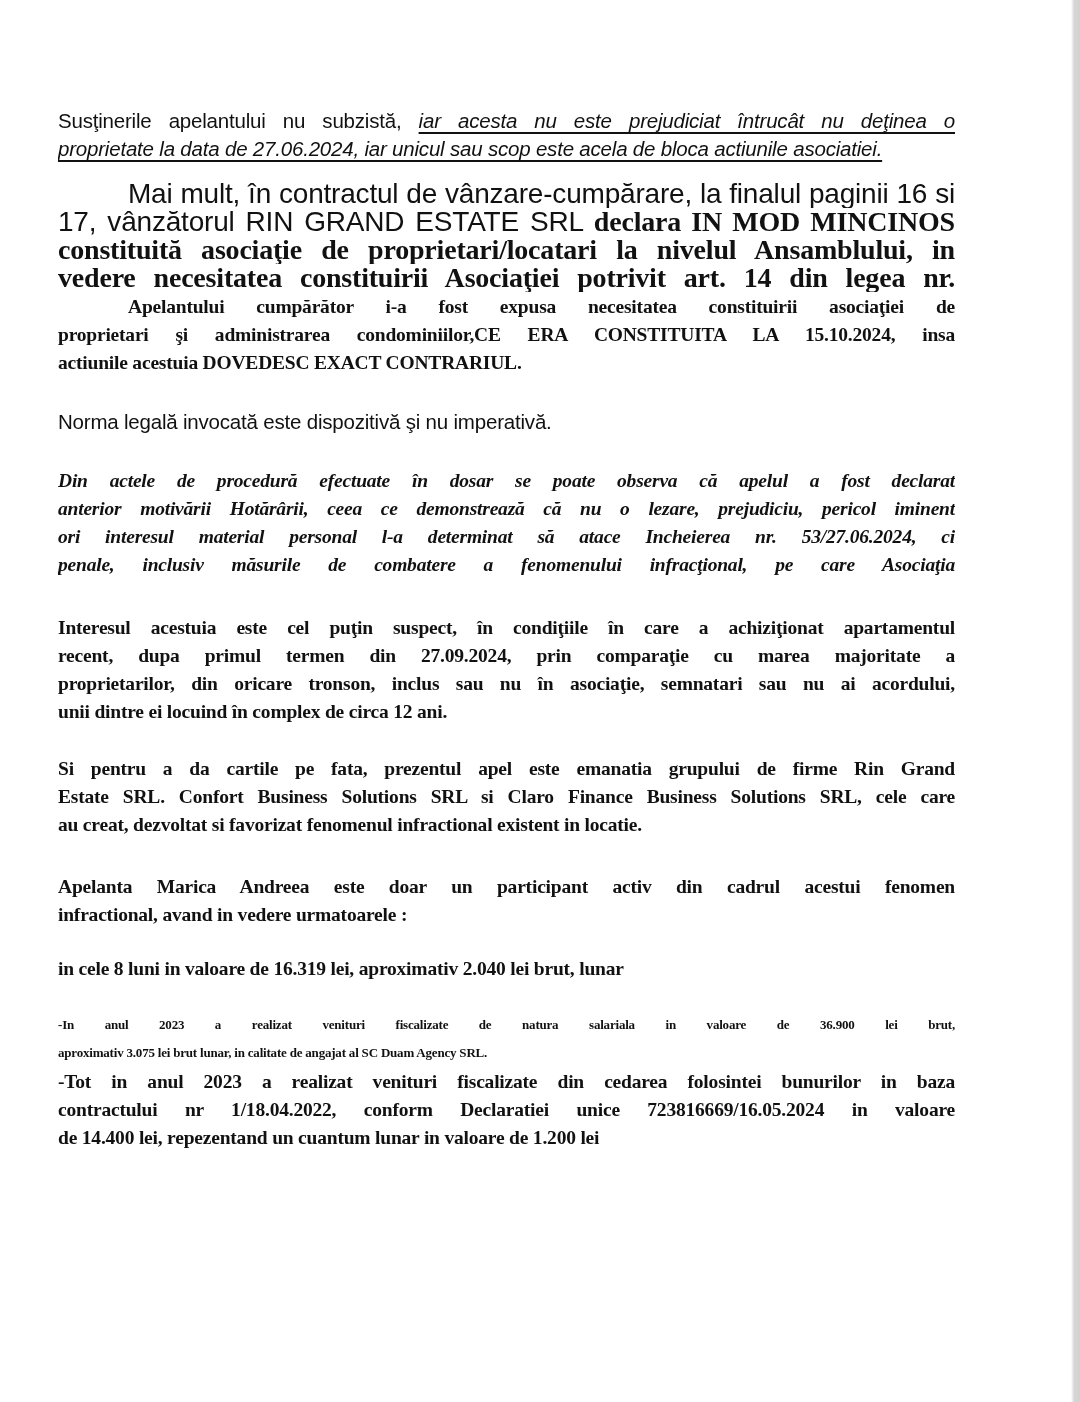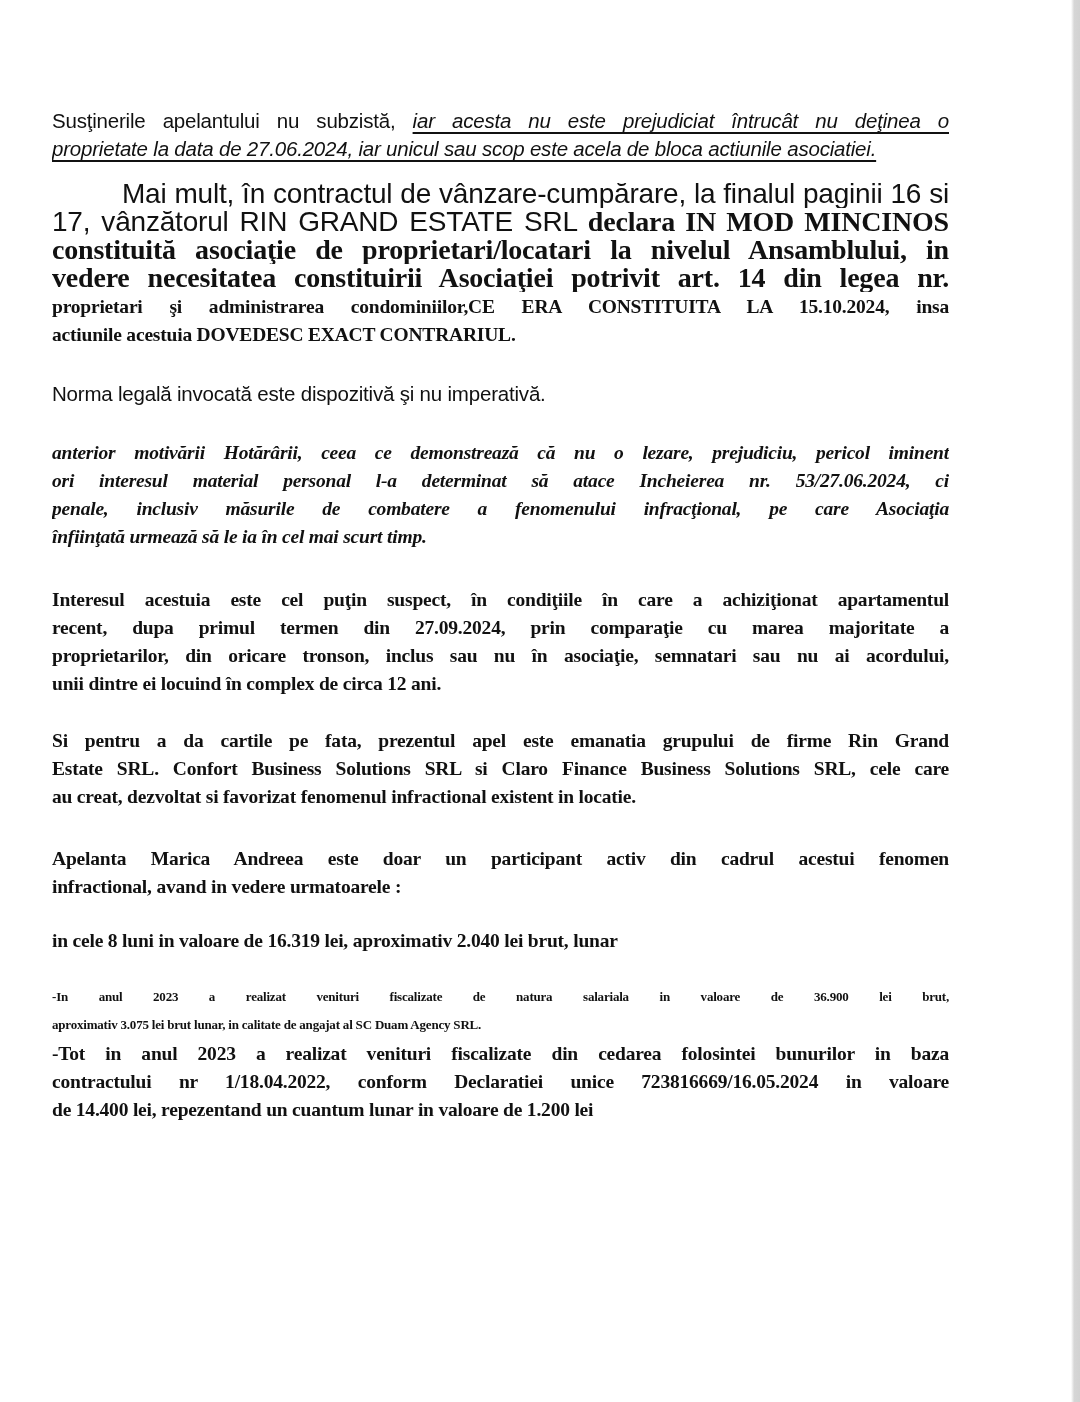--- a/index.html
+++ b/index.html
@@ -12,21 +12,21 @@
     width: 1080px;
     height: 1402px;
     background: #ffffff;
     overflow: hidden;
     font-family: "Liberation Sans", "DejaVu Sans", sans-serif;
     color: #111111;
   }
   .content {
     position: absolute;
     top: 107px;
-    left: 52px;
+    left: 58px;
     width: 897px;
   }
   .para {
     margin: 0;
     letter-spacing: -0.2px;
   }
   .line {
     height: 28px;
     line-height: 28px;
     overflow: hidden;
@@ -61,31 +61,32 @@
         <div class="line" style=""><span>Susţinerile apelantului nu subzistă, </span><span class="i u">iar acesta nu este prejudiciat întrucât nu deţinea o</span></div>
         <div class="line last" style=""><span class="i u">proprietate la data de 27.06.2024, iar unicul sau scop este acela de bloca actiunile asociatiei.</span></div>
       </div>
       <div class="para" style="margin-top: 17px; font-size: 28px;">
         <div class="line" style="text-indent: 70px;"><span>Mai mult, în contractul de vânzare-cumpărare, la finalul paginii 16 si inceputul paginii</span></div>
         <div class="line" style=""><span>17, vânzătorul RIN GRAND ESTATE SRL </span><span class="b">declara IN MOD MINCINOS faptul că, nu este</span></div>
         <div class="line" style=""><span class="b">constituită asociaţie de proprietari/locatari la nivelul Ansamblului, in schimb ii pune in</span></div>
         <div class="line last" style=""><span class="b">vedere necesitatea constituirii Asociaţiei potrivit art. 14 din legea nr. 196/2018.</span></div>
       </div>
       <div class="para" style="margin-top: 0px; font-size: 19.5px;">
+        <div class="line" style="text-indent: 70px;"><span class="b">Apelantului cumpărător i-a fost expusa necesitatea constituirii asociaţiei de</span></div>
         <div class="line" style=""><span class="b">proprietari şi administrarea condominiilor,CE ERA CONSTITUITA LA 15.10.2024, insa</span></div>
         <div class="line last" style=""><span class="b">actiunile acestuia DOVEDESC EXACT CONTRARIUL.</span></div>
       </div>
       <div class="para" style="margin-top: 32px; font-size: 20.5px;">
         <div class="line last" style=""><span>Norma legală invocată este dispozitivă şi nu imperativă.</span></div>
       </div>
       <div class="para" style="margin-top: 30px; font-size: 19.5px;">
+        <div class="line" style=""><span class="b i">Din actele de procedură efectuate în dosar se poate observa că apelul a fost declarat</span></div>
         <div class="line" style=""><span class="b i">anterior motivării Hotărârii, ceea ce demonstrează că nu o lezare, prejudiciu, pericol iminent</span></div>
         <div class="line" style=""><span class="b i">ori interesul material personal l-a determinat să atace Incheierea nr. 53/27.06.2024, ci</span></div>
         <div class="line" style=""><span class="b i">penale, inclusiv măsurile de combatere a fenomenului infracţional, pe care Asociaţia</span></div>
-        <div class="line last" style=""><span class="b i">înfiinţată urmează să le ia în cel mai scurt timp.</span></div>
       </div>
       <div class="para" style="margin-top: 35px; font-size: 19.5px;">
         <div class="line" style=""><span class="b">Interesul acestuia este cel puţin suspect, în condiţiile în care a achiziţionat apartamentul</span></div>
         <div class="line" style=""><span class="b">recent, dupa primul termen din 27.09.2024, prin comparaţie cu marea majoritate a</span></div>
         <div class="line" style=""><span class="b">proprietarilor, din oricare tronson, inclus sau nu în asociaţie, semnatari sau nu ai acordului,</span></div>
         <div class="line last" style=""><span class="b">unii dintre ei locuind în complex de circa 12 ani.</span></div>
       </div>
       <div class="para" style="margin-top: 29px; font-size: 19.5px;">
         <div class="line" style=""><span class="b">Si pentru a da cartile pe fata, prezentul apel este emanatia grupului de firme Rin Grand</span></div>
         <div class="line" style=""><span class="b">Estate SRL. Confort Business Solutions SRL si Claro Finance Business Solutions SRL, cele care</span></div>

